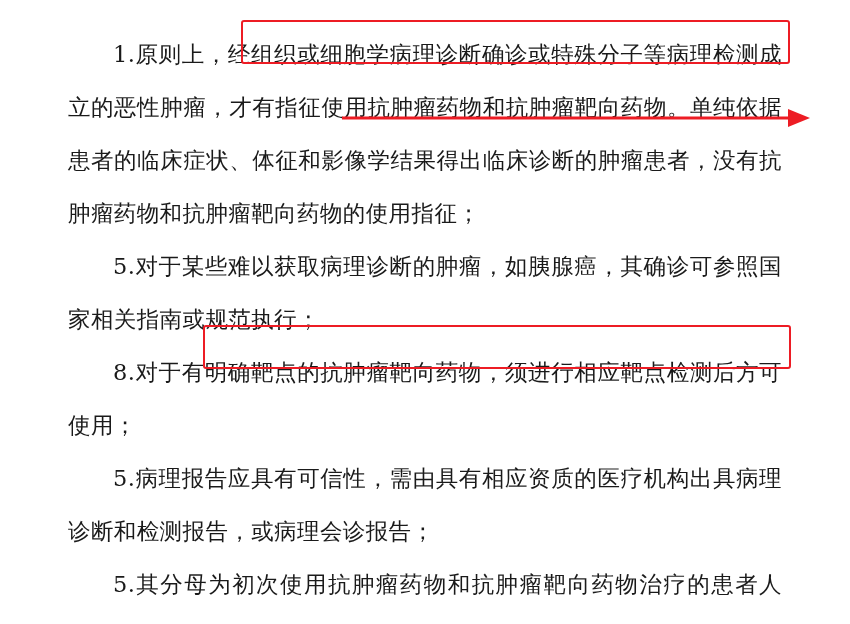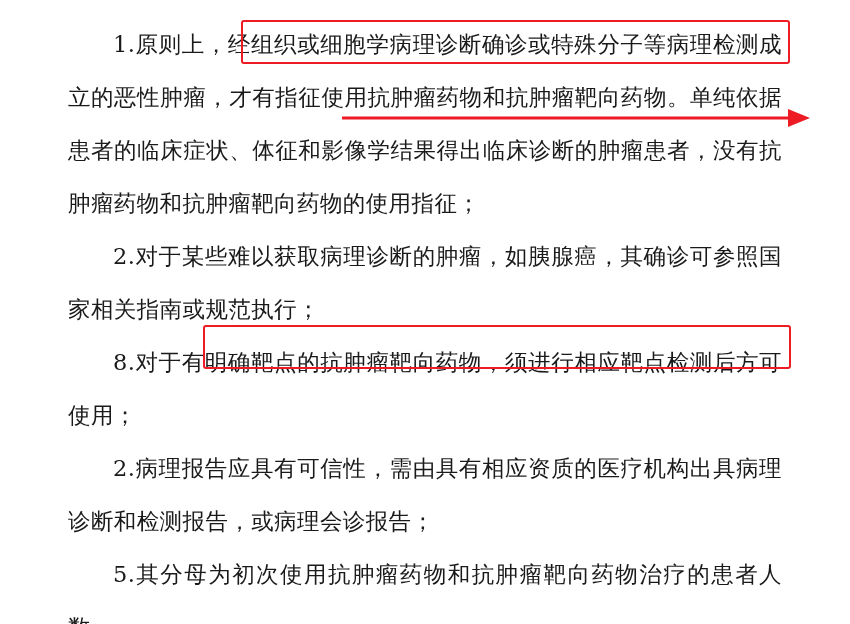--- a/index.html
+++ b/index.html
@@ -12,21 +12,21 @@
     background: #ffffff;
     font-family: "DejaVu Serif", "Liberation Serif", serif;
     color: #1a1a1a;
     overflow: hidden;
   }
   .page {
     position: relative;
     width: 850px;
     height: 504px;
     box-sizing: border-box;
-    padding: 18px 68px 0 68px;
+    padding: 28px 68px 0 68px;
   }
   .para {
     font-size: 22.5px;
     line-height: 53px;
     text-align: justify;
     text-justify: inter-ideograph;
     letter-spacing: 0.4px;
     margin: 0;
     text-indent: 2em;
   }
@@ -55,23 +55,23 @@
     overflow: visible;
   }
 </style>
 </head>
 <body>
 
 <div class="page">
 
   <div class="para-flow">
     <p class="para">1.原则上，经组织或细胞学病理诊断确诊或特殊分子等病理检测成立的恶性肿瘤，才有指征使用抗肿瘤药物和抗肿瘤靶向药物。单纯依据患者的临床症状、体征和影像学结果得出临床诊断的肿瘤患者，没有抗肿瘤药物和抗肿瘤靶向药物的使用指征；</p>
-    <p class="para">2.对于某些难以获取病理诊断的肿瘤，如胰腺癌，其确诊可参照国家相关指南或规范执行；</p>
+    <p class="para">5.对于某些难以获取病理诊断的肿瘤，如胰腺癌，其确诊可参照国家相关指南或规范执行；</p>
     <p class="para">8.对于有明确靶点的抗肿瘤靶向药物，须进行相应靶点检测后方可使用；</p>
-    <p class="para">2.病理报告应具有可信性，需由具有相应资质的医疗机构出具病理诊断和检测报告，或病理会诊报告；</p>
+    <p class="para">5.病理报告应具有可信性，需由具有相应资质的医疗机构出具病理诊断和检测报告，或病理会诊报告；</p>
     <p class="para">5.其分母为初次使用抗肿瘤药物和抗肿瘤靶向药物治疗的患者人数。</p>
   </div>
 
   <div class="annotations">
 
     <div class="hl-box" style="left:241px; top:20px; width:549px; height:44px;"></div>
 
     <svg class="arrow-svg" style="left:340px; top:96px;" width="470" height="34">
       <line x1="2" y1="22" x2="448" y2="22" stroke="#ed1c24" stroke-width="3"></line>
       <polygon points="448,13 470,22 448,31" fill="#ed1c24"></polygon>

